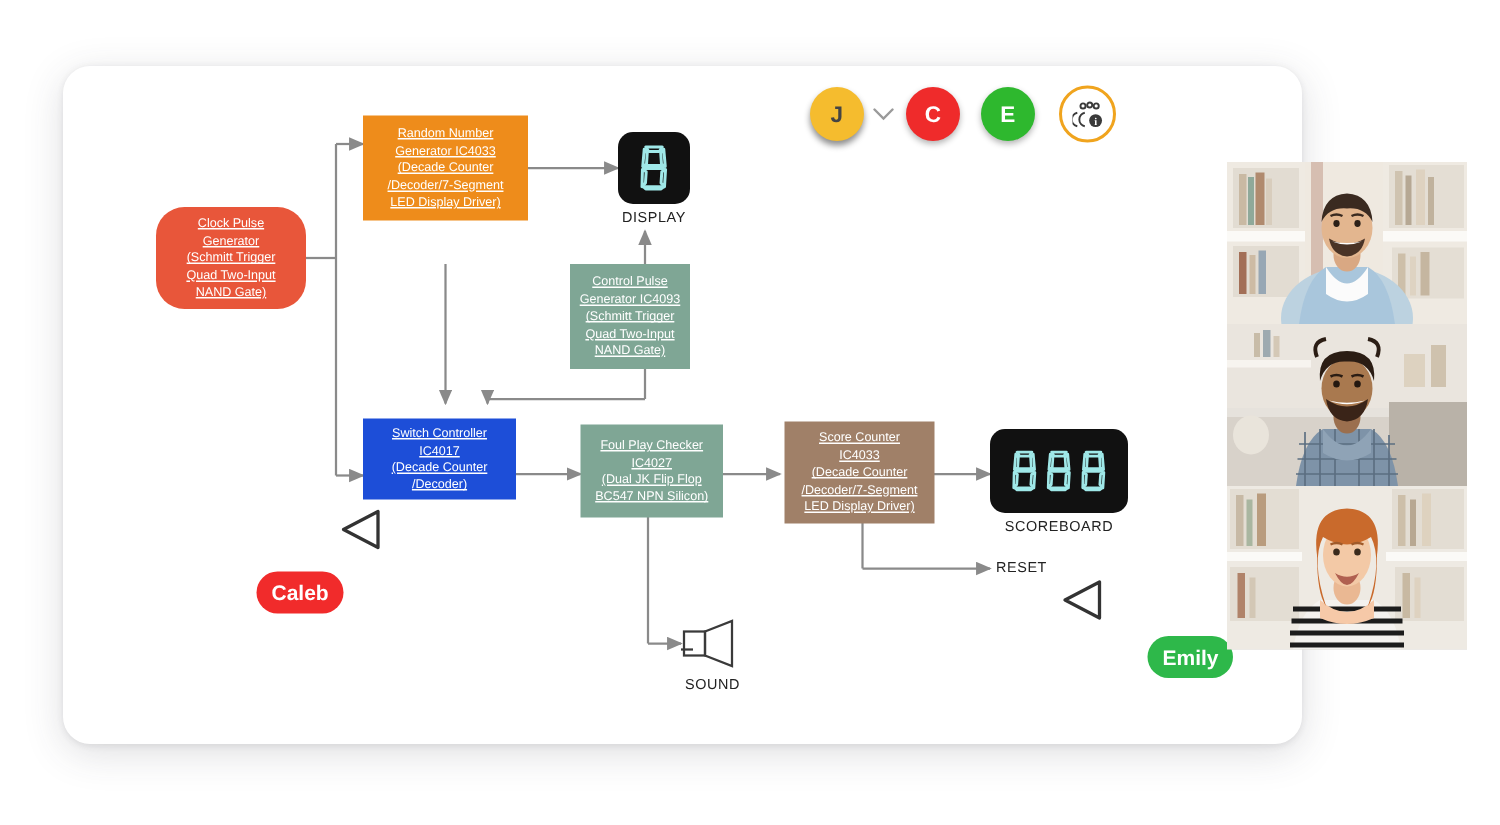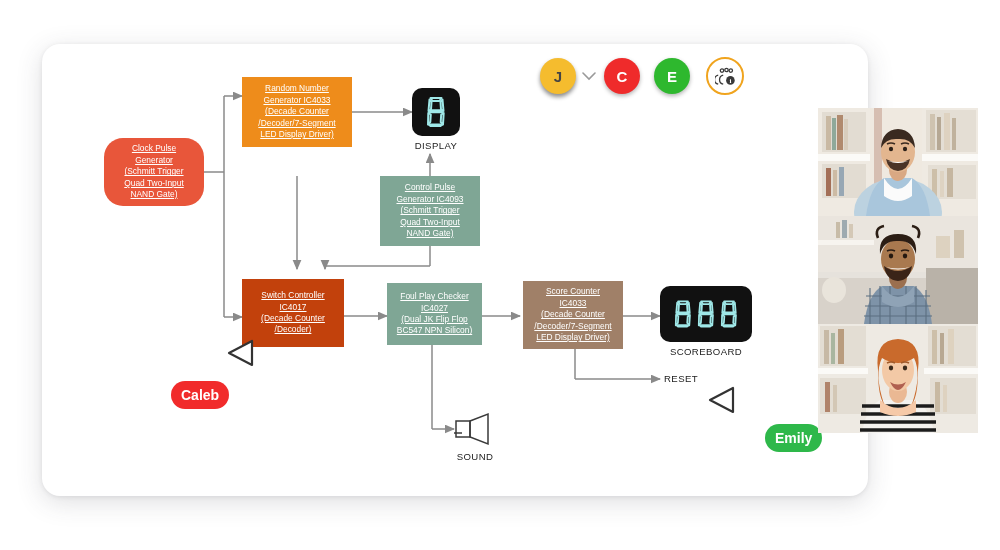--- a/index.html
+++ b/index.html
@@ -141,31 +141,31 @@
     <div class="node" style="left:200px;top:33px;width:110px;height:70px;background:#ee8c1b;">
       <div>
         <span>Random Number</span>
         <span>Generator IC4033</span>
         <span>(Decade Counter</span>
         <span>/Decoder/7-Segment</span>
         <span>LED Display Driver)</span>
       </div>
     </div>
 
-    <div class="node" style="left:338px;top:132px;width:100px;height:70px;background:#7fa695;">
+    <div class="node" style="left:338px;top:132px;width:80px;height:70px;background:#7fa695;">
       <div>
         <span>Control Pulse</span>
         <span>Generator IC4093</span>
         <span>(Schmitt Trigger</span>
         <span>Quad Two-Input</span>
         <span>NAND Gate)</span>
       </div>
     </div>
 
-    <div class="node" style="left:200px;top:235px;width:102px;height:68px;background:#c2410c;">
+    <div class="node" style="left:200px;top:235px;width:102px;height:54px;background:#1d4ed8;">
       <div>
         <span>Switch Controller</span>
         <span>IC4017</span>
         <span>(Decade Counter</span>
         <span>/Decoder)</span>
       </div>
     </div>
 
     <div class="node" style="left:345px;top:239px;width:95px;height:62px;background:#7fa695;">
       <div>

